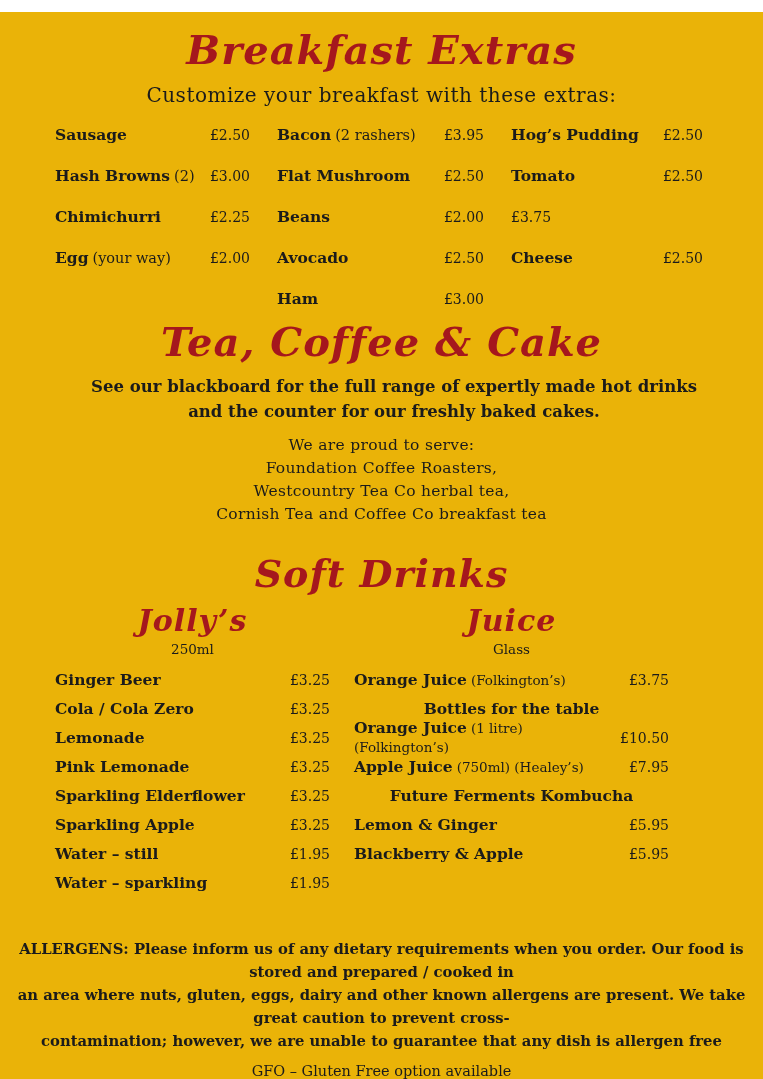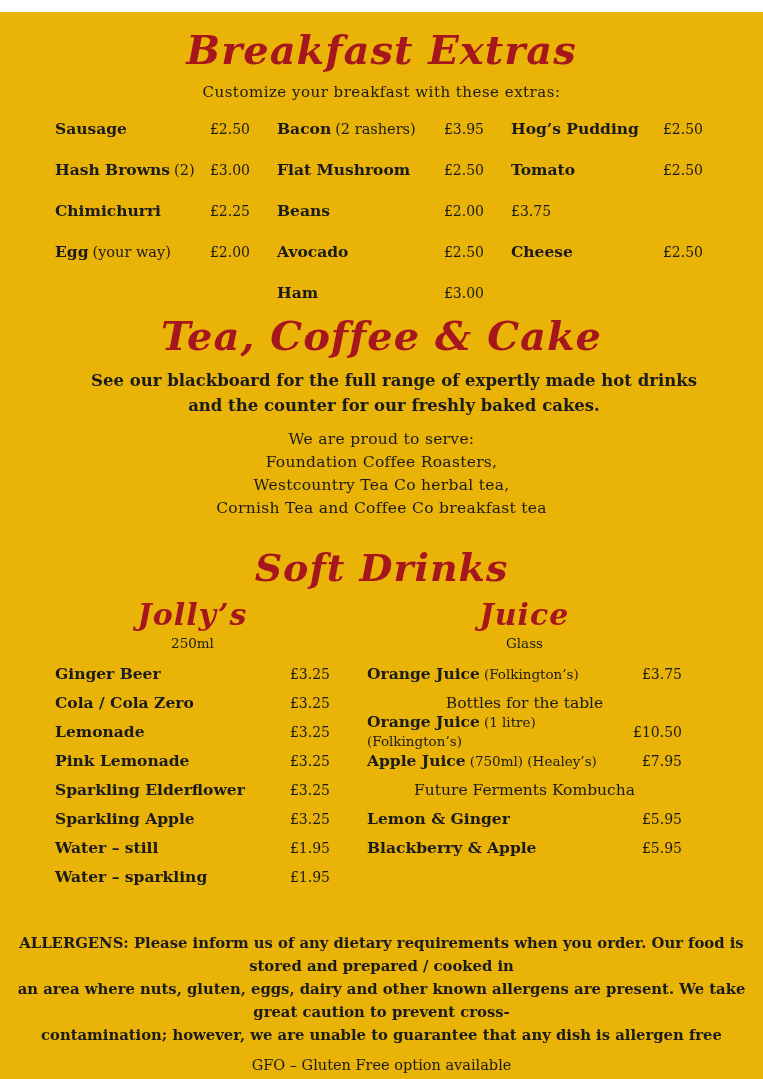--- a/index.html
+++ b/index.html
@@ -27,21 +27,21 @@
     letter-spacing:1px;
     margin:0;
   }
   .title-xl{font-size:40px;line-height:1.12;}
   .title-lg{font-size:38px;line-height:1.15;}
   .title-md{font-size:30px;line-height:1.2;}
 
   
   .subtitle{
     text-align:center;
-    font-size:15px;
+    font-size:20px;
     margin:10px 0 4px;
     letter-spacing:.5px;
   }
   .bgrid{
     display:grid;
     grid-template-columns:195px 207px 192px;
     column-gap:27px;
     padding:4px 60px 0 55px;
   }
   .bcell{
@@ -72,21 +72,21 @@
     text-align:center;
     margin-top:10px;
     letter-spacing:.3px;
   }
 
   
   .soft-title{margin-top:26px;}
   .drinks{
     display:flex;
     padding:8px 58px 0 55px;
-    gap:37px;
+    gap:24px;
   }
   .dcol-left{width:275px;}
   .dcol-right{width:315px;}
   .unit{
     text-align:center;
     font-size:13.5px;
     margin:2px 0 8px;
   }
   .drow{
     display:flex;
@@ -95,21 +95,21 @@
     height:29px;
     gap:8px;
   }
   .drow .nm .b{font-size:15.5px;}
   .drow .note{font-size:13.5px;}
   .dsub{
     height:29px;
     display:flex;
     align-items:center;
     justify-content:center;
-    font-weight:normal;
+    font-weight:bold;
     font-size:15.5px;
   }
 
   
   .footer{margin-top:40px;padding:0 8px;}
   .allergen-line{
     font-weight:bold;
     font-size:14.8px;
     line-height:23px;
     text-align:center;

